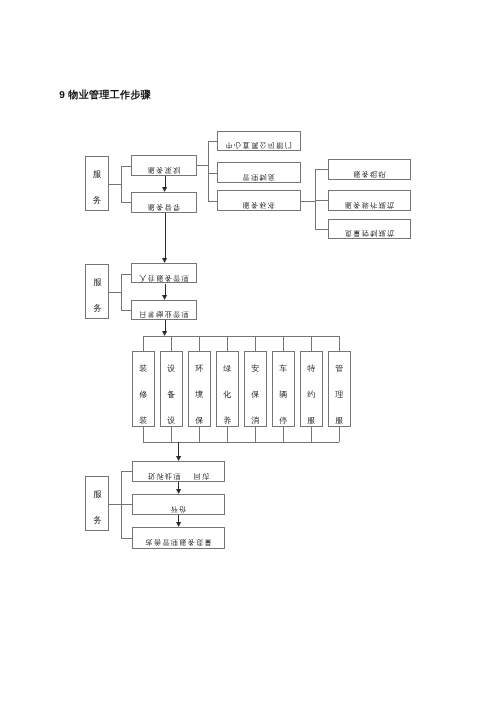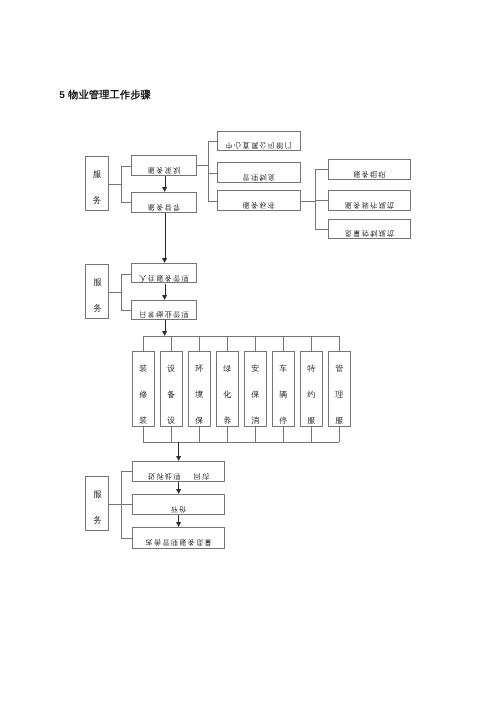--- a/index.html
+++ b/index.html
@@ -23,21 +23,21 @@
   .vbox-clip{position:absolute;left:0;top:0;width:100%;height:100%;overflow:hidden;}
 
   .ln{position:absolute;background:#757575;}
   .arrowhead{position:absolute;overflow:visible;}
   .astem{position:absolute;width:1px;background:#2b2b2b;}
 </style>
 </head>
 <body>
 
 <div id="page">
-  <div class="title">5  物业管理工作步骤</div>
+  <div class="title">9  物业管理工作步骤</div>
   <div id="chart">
       <div class="box" style="left: 85.1px; top: 156.4px; width: 24.1px; height: 54.8px;">
         <div class="vbox-clip">
           <div class="vbox-txt" style="font-size: 8.6px; line-height: 25.9px; top: 5.1px;">
             <span>服</span>
             <span>务</span>
           </div>
         </div>
       </div>
       <div class="box" style="left: 131px; top: 155.2px; width: 66px; height: 20.7px;">

